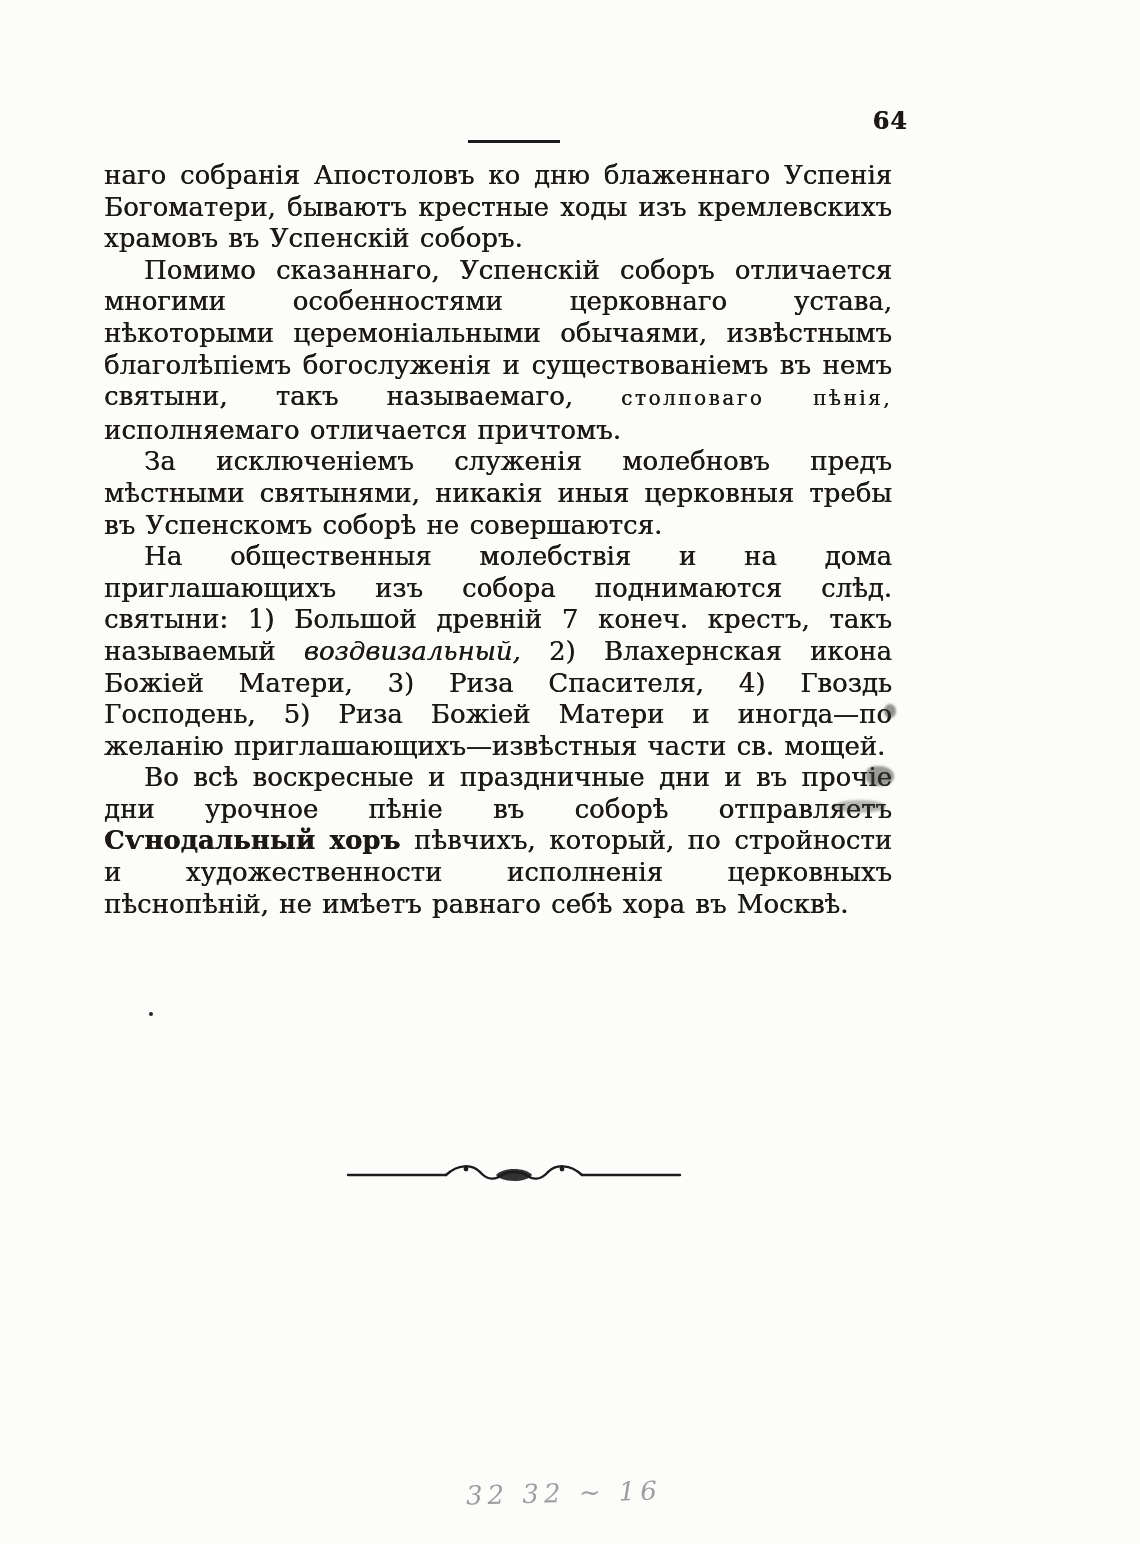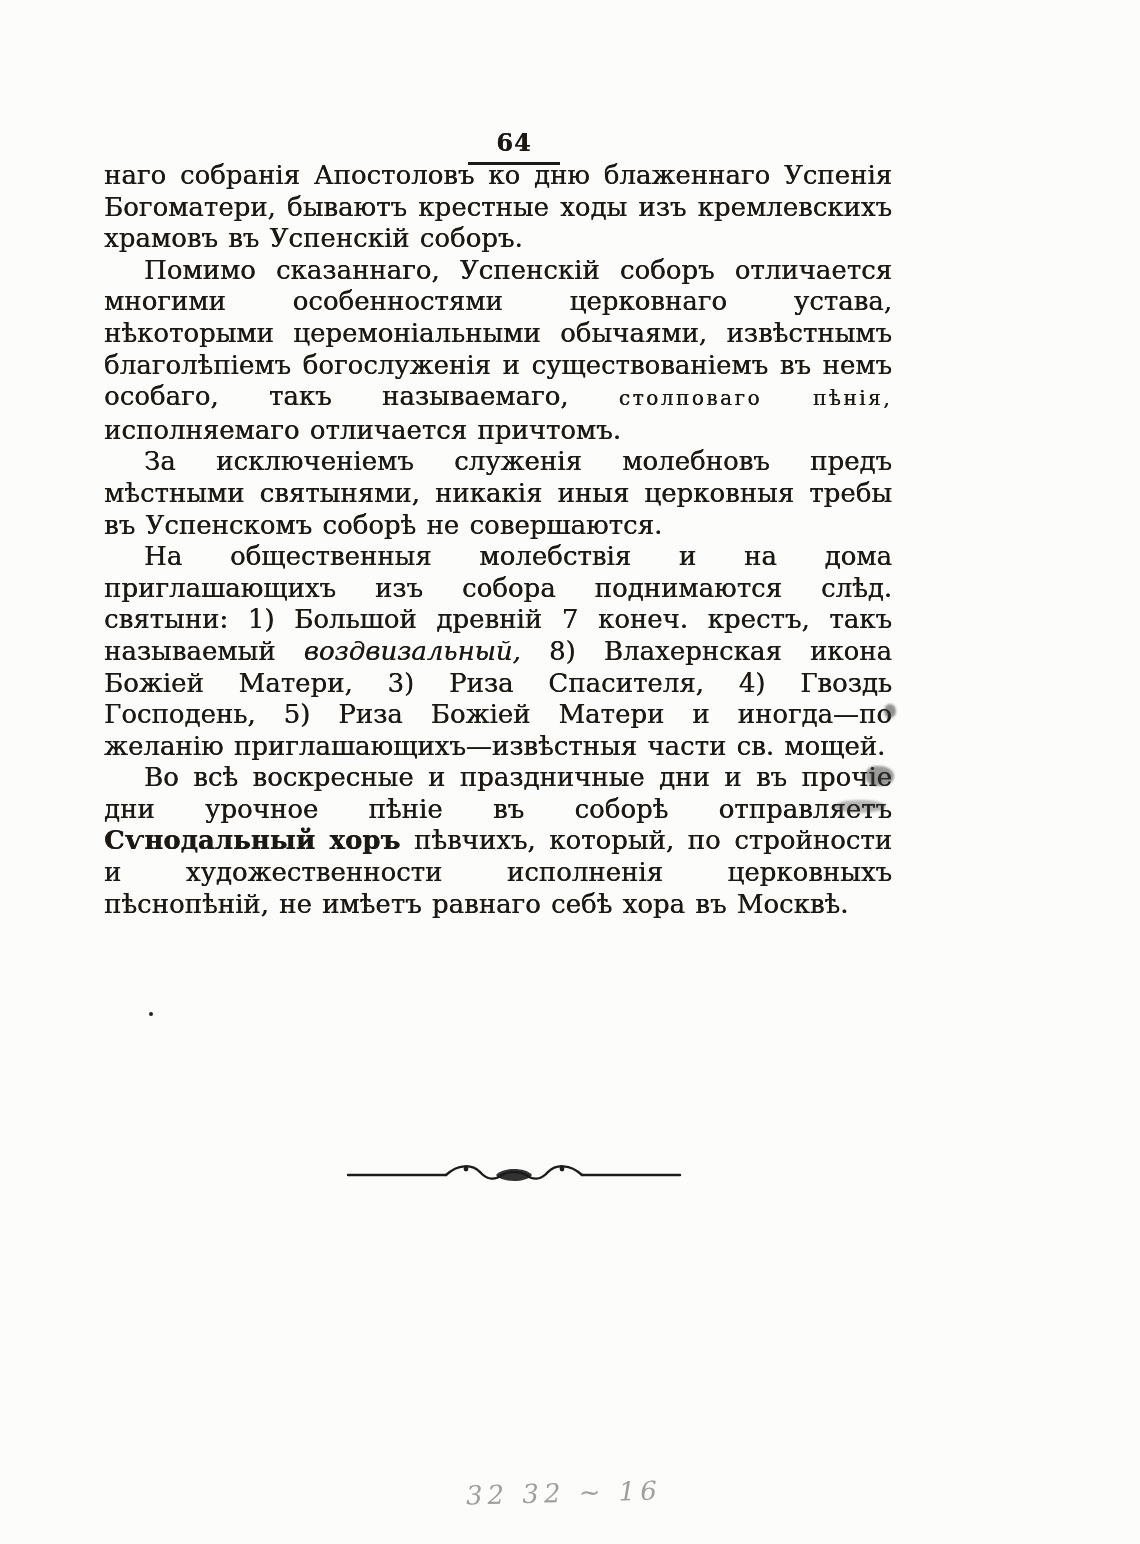--- a/index.html
+++ b/index.html
@@ -18,22 +18,21 @@
   .page {
     position: absolute;
     inset: 0;
   }
   
   .pagenum-wrap {
     position: absolute;
     top: 106px;
     left: 120px;
     width: 788px;
-    text-align: center;
-    margin-top: 22px;
+    text-align: right;
   }
   .pagenum {
     font-size: 24px;
     font-weight: bold;
     letter-spacing: 1px;
     text-shadow: 0.3px 0 currentColor;
   }
   .pagenum-rule {
     width: 92px;
     height: 3px;
@@ -118,25 +117,25 @@
 
   <header class="pagenum-wrap">
     <div class="pagenum">64</div>
     <div class="pagenum-rule"></div>
   </header>
 
   <main class="text-block">
 
     <p class="para no-indent"><span>наго собранія Апостоловъ ко дню блаженнаго Успенія Богоматери, бываютъ крестные ходы изъ кремлевскихъ храмовъ въ Успенскій соборъ.</span></p>
 
-    <p class="para"><span>Помимо сказаннаго, Успенскій соборъ отличается многими особенностями церковнаго устава, нѣкоторыми церемоніальными обычаями, извѣстнымъ благолѣпіемъ богослуженія и существованіемъ въ немъ особаго, такъ называемаго, </span><span class="spaced">столповаго пѣнія,</span><span> исполняемаго отличается причтомъ.</span></p>
+    <p class="para"><span>Помимо сказаннаго, Успенскій соборъ отличается многими особенностями церковнаго устава, нѣкоторыми церемоніальными обычаями, извѣстнымъ благолѣпіемъ богослуженія и существованіемъ въ немъ святыни, такъ называемаго, </span><span class="spaced">столповаго пѣнія,</span><span> исполняемаго отличается причтомъ.</span></p>
 
     <p class="para"><span>За исключеніемъ служенія молебновъ предъ мѣстными святынями, никакія иныя церковныя требы въ Успенскомъ соборѣ не совершаются.</span></p>
 
-    <p class="para"><span>На общественныя молебствія и на дома приглашающихъ изъ собора поднимаются слѣд. святыни: 1) Большой древній 7 конеч. крестъ, такъ называемый </span><span class="italic">воздвизальный,</span><span> 8) Влахернская икона Божіей Матери, 3) Риза Спасителя, 4) Гвоздь Господень, 5) Риза Божіей Матери и иногда—по желанію приглашающихъ—извѣстныя части св. мощей.</span></p>
+    <p class="para"><span>На общественныя молебствія и на дома приглашающихъ изъ собора поднимаются слѣд. святыни: 1) Большой древній 7 конеч. крестъ, такъ называемый </span><span class="italic">воздвизальный,</span><span> 2) Влахернская икона Божіей Матери, 3) Риза Спасителя, 4) Гвоздь Господень, 5) Риза Божіей Матери и иногда—по желанію приглашающихъ—извѣстныя части св. мощей.</span></p>
 
 
     <p class="para"><span>Во всѣ воскресные и праздничные дни и въ прочіе дни урочное пѣніе въ соборѣ отправляетъ </span><span class="bold">Сѵнодальный хоръ</span><span> пѣвчихъ, который, по стройности и художественности исполненія церковныхъ пѣснопѣній, не имѣетъ равнаго себѣ хора въ Москвѣ.</span></p>
 
   </main>
 
   <div class="divider">
     <svg width="336" height="28" viewBox="0 0 336 28" aria-hidden="true">
       <g stroke="#1c1c1c" fill="none" stroke-width="2.4" stroke-linecap="round">
         <path d="M2 15 H100"></path>

